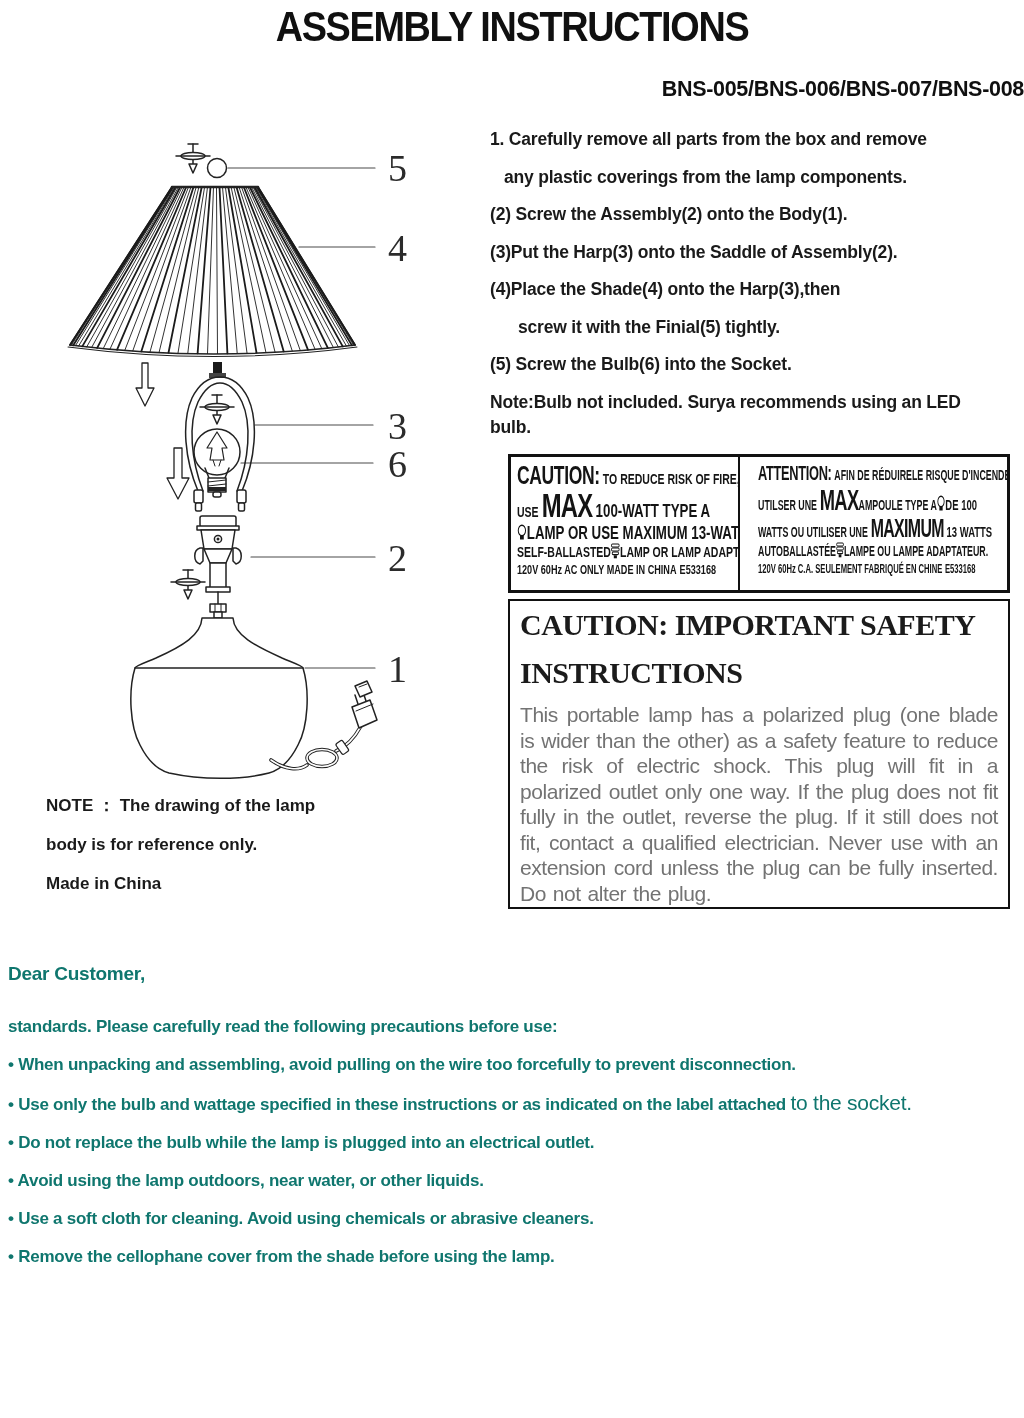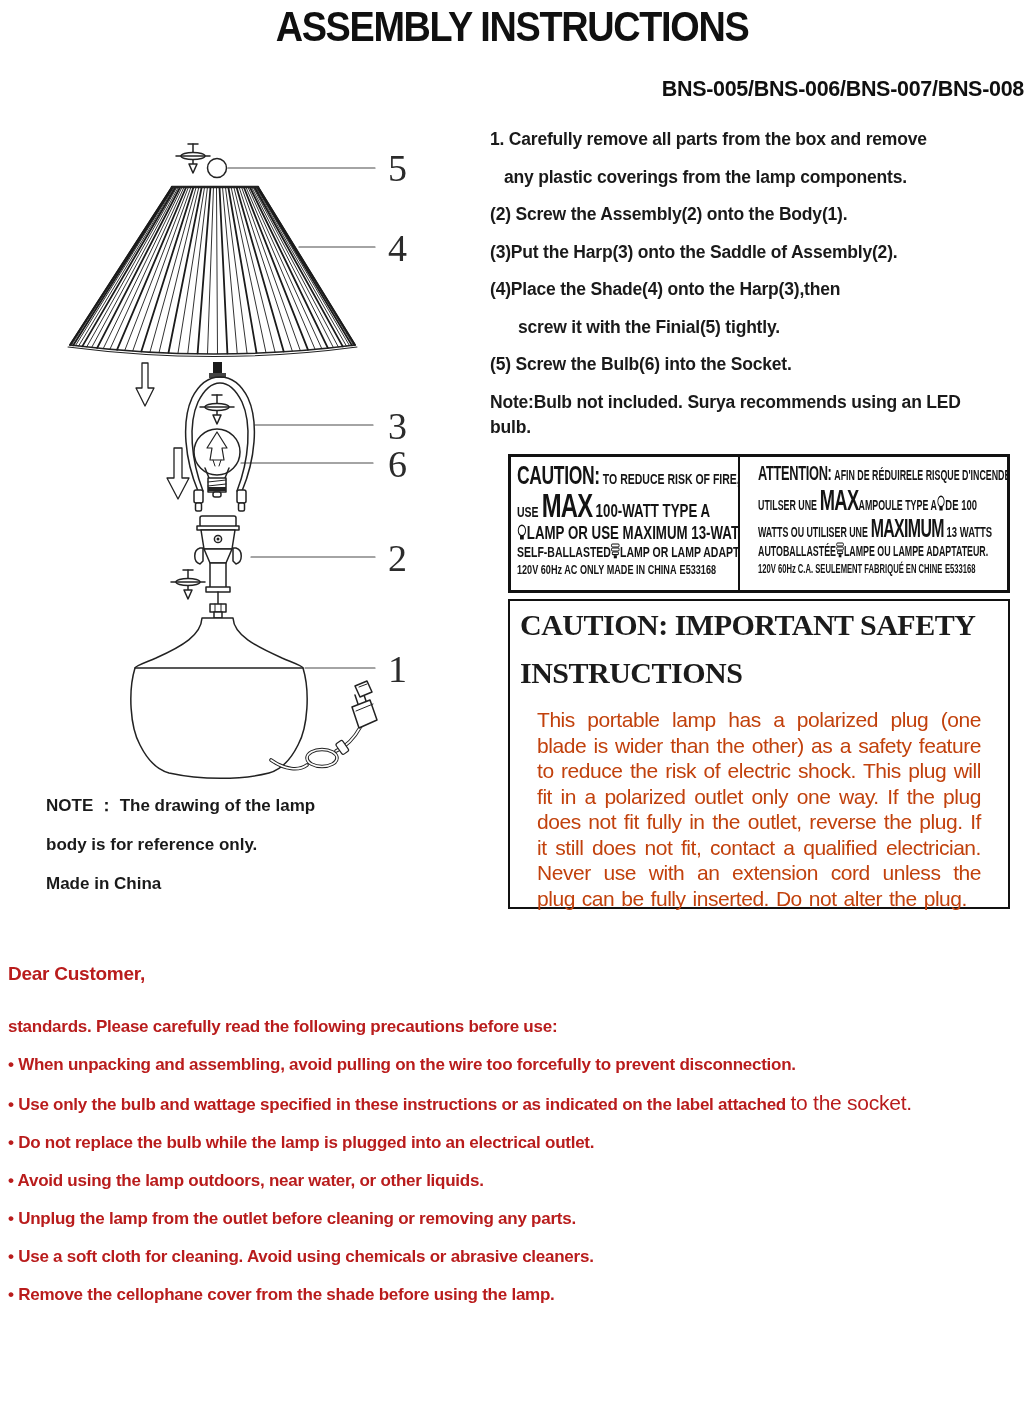--- a/index.html
+++ b/index.html
@@ -41,27 +41,27 @@
   .f-b{font-size:15.5px;}
   .f-xs{font-size:12.5px;}
   .cicon{vertical-align:-2px;}
 
   .safety{position:absolute;left:508px;top:599px;width:502px;height:310px;
           border:2.5px solid #111;box-sizing:border-box;padding:4px 10px;background:#fff;}
   .s-h{font-family:"Liberation Serif",serif;font-weight:bold;
        font-size:30px;letter-spacing:-.5px;color:#1b1b1b;margin:0;}
   .s-h1{margin-top:3px;}
   .s-h2{margin-top:14px;margin-bottom:12px;}
-  .s-body{font-size:21px;line-height:25.5px;text-align:justify;color:#c2410c;
-          letter-spacing:-.45px;word-spacing:1.5px;margin:17px;}
+  .s-body{font-size:21px;line-height:25.5px;text-align:justify;color:#737373;
+          letter-spacing:-.45px;word-spacing:1.5px;margin:0;}
 
   .note{position:absolute;left:8px;top:796px;font-size:17px;font-weight:bold;color:#1a1a1a;margin-left:38px;}
   .note div{line-height:20px;margin-bottom:19px;}
 
-  .customer{position:absolute;left:8px;top:963px;width:1008px;color:#b91c1c;
+  .customer{position:absolute;left:8px;top:963px;width:1008px;color:#0f766e;
             font-size:17px;font-weight:bold;letter-spacing:-.25px;}
   .greet{font-size:19px;line-height:22px;margin-bottom:30px;}
   .cline{line-height:24px;margin-bottom:14px;}
   .b-last{line-height:29px;margin-bottom:0;}
   .breg{font-weight:normal;font-size:21px;}
 </style>
 </head>
 <body>
 
 <div class="page">
@@ -300,18 +300,17 @@
     <div>Made in China</div>
   </div>
 
   <div class="customer">
     <div class="greet">Dear Customer,</div>
     <div class="cline">standards. Please carefully read the following precautions before use:</div>
     <div class="cline">• When unpacking and assembling, avoid pulling on the wire too forcefully to prevent disconnection.</div>
     <div class="cline"><span>• Use only the bulb and wattage specified in these instructions or as indicated on the label attached </span><span class="breg">to the socket.</span></div>
     <div class="cline">• Do not replace the bulb while the lamp is plugged into an electrical outlet.</div>
     <div class="cline">• Avoid using the lamp outdoors, near water, or other liquids.</div>
-    <div class="cline">• Unplug the lamp from the outlet before cleaning or removing any parts.</div>
     <div class="cline">• Use a soft cloth for cleaning. Avoid using chemicals or abrasive cleaners.</div>
     <div class="cline">• Remove the cellophane cover from the shade before using the lamp.</div>
   </div>
 
 </div>
 
 </body></html>

